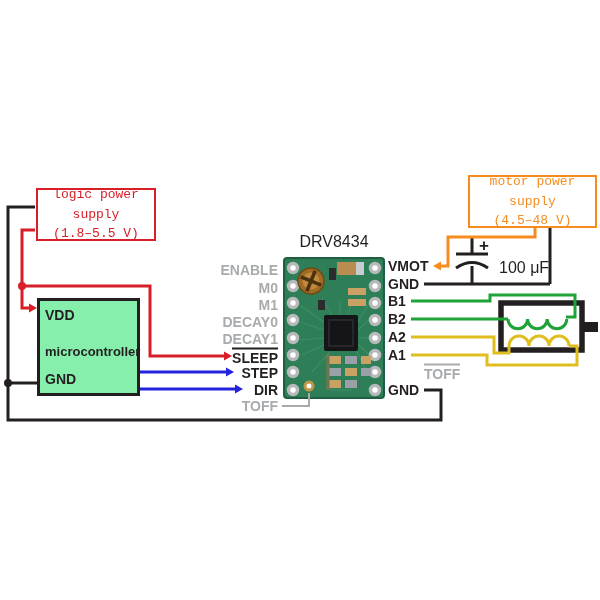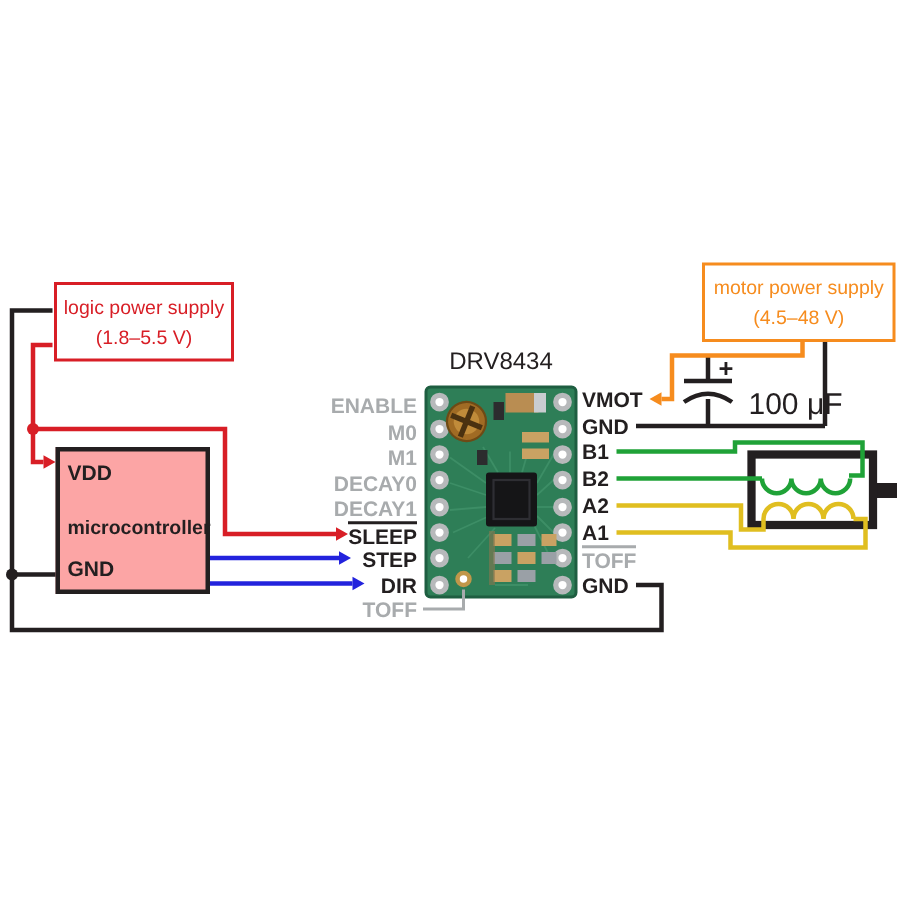--- a/index.html
+++ b/index.html
@@ -14,42 +14,42 @@
   .s-gn{stroke:var(--c-green);stroke-width:3;fill:none;}
   .s-yl{stroke:var(--c-yellow);stroke-width:3;fill:none;}
   .s-or{stroke:var(--c-orange);stroke-width:3;fill:none;}
   .s-gy{stroke:var(--c-gray);stroke-width:2;fill:none;}
   .f-rd{fill:var(--c-red);} .f-bl{fill:var(--c-blue);} .f-or{fill:var(--c-orange);}
   .f-bk{fill:var(--c-black);}
 
   
   .pin{position:absolute;font-size:14px;font-weight:bold;color:var(--c-black);
        transform:translateY(-50%);white-space:nowrap;line-height:1;}
-  .pin.gray{color:var(--c-gray);}
+  .pin.gray{color:var(--c-gray);margin-left:36px;}
   .pin.left{right:322px;text-align:right;}
   .pin.right{left:388px;}
   .ovl{display:inline-block;border-top:2.5px solid currentColor;padding-top:1px;line-height:1;}
 
   
   .sbox{position:absolute;box-sizing:border-box;background:#fff;display:flex;flex-direction:column;
-        justify-content:center;font-size:13px;line-height:1.5;text-align:center;}
+        justify-content:center;font-size:13px;line-height:1.5;text-align:center;font-family:Liberation Mono, monospace;}
   .logicbox{left:36px;top:188px;width:120px;height:53px;border:2.5px solid var(--c-red);color:var(--c-red);}
   .motorbox{left:468px;top:175px;width:129px;height:53px;border:2.5px solid var(--c-orange);color:var(--c-orange);}
 
   
   .mcu{position:absolute;left:37px;top:298px;width:103px;height:98px;box-sizing:border-box;
-       border:3.5px solid var(--c-black);background:#fca5a5;}
+       border:3.5px solid var(--c-black);background:#86efac;}
   .mcu .vdd{position:absolute;left:5px;top:6px;font-size:14px;font-weight:bold;color:var(--c-black);}
   .mcu .name{position:absolute;left:5px;top:43px;font-size:13px;color:var(--c-black);font-weight:bold;}
   .mcu .gnd{position:absolute;left:5px;bottom:6px;font-size:14px;font-weight:bold;color:var(--c-black);}
 
   .drvtitle{position:absolute;left:282px;top:233px;width:104px;text-align:center;
             font-size:16px;color:var(--c-black);}
   .capplus{position:absolute;left:479px;top:236px;font-size:17px;font-weight:bold;color:var(--c-black);}
-  .capval{position:absolute;left:499px;top:259px;font-size:20px;color:var(--c-black);}
+  .capval{position:absolute;left:499px;top:259px;font-size:16px;color:var(--c-black);}
 </style>
 </head>
 <body>
 
 <div id="canvas">
 
   <svg id="wiresvg" width="600" height="600" viewBox="0 0 600 600">
 
     <g>
       <rect x="284" y="258" width="100" height="140" rx="3" fill="var(--c-pcb)" stroke="#1e5e41" stroke-width="2"></rect>

